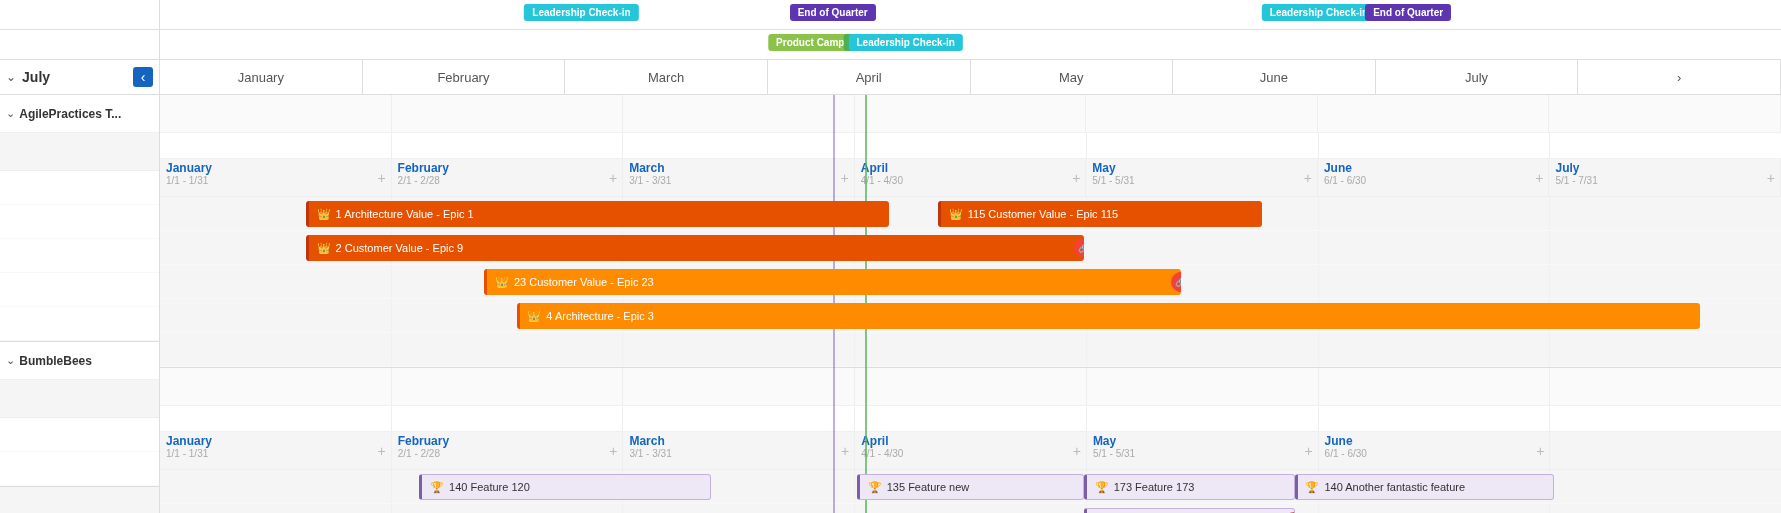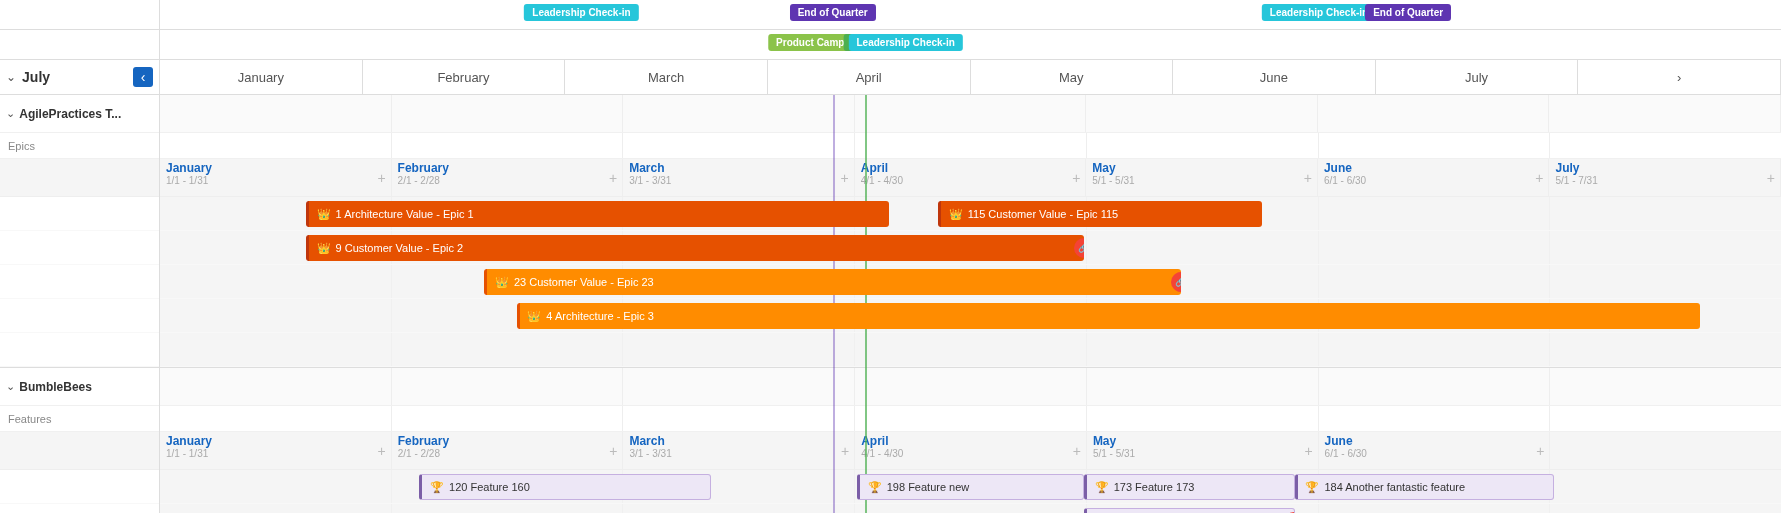--- a/index.html
+++ b/index.html
@@ -99,41 +99,35 @@
 
   <div class="body-area">
 
     <div class="body-left">
 
       <div class="left-team-block">
         <div class="left-team-title" style="height:38px;">
           <span style="color:#555; font-size:11px;">⌄</span>
           <span style="font-size:12px; font-weight:700; color:#333; overflow:hidden; text-overflow:ellipsis; white-space:nowrap;">AgilePractices T...</span>
         </div>
-        <div class="left-team-sub" style="height:26px; display:flex; align-items:center; padding:0 8px; border-bottom:1px solid #f0f0f0;">
-          <span style="font-size:11px; color:#888;">Epics</span>
-        </div>
 
         <div style="height:38px; border-bottom:1px solid #eee;"></div>
 
         <div style="height:34px; border-bottom:1px solid #f8f8f8; background:#fff;"></div>
         <div style="height:34px; border-bottom:1px solid #f8f8f8; background:#fff;"></div>
         <div style="height:34px; border-bottom:1px solid #f8f8f8; background:#fff;"></div>
         <div style="height:34px; border-bottom:1px solid #f8f8f8; background:#fff;"></div>
         <div style="height:34px; border-bottom:1px solid #f8f8f8; background:#fff;"></div>
       </div>
 
       <div class="left-team-block">
         <div class="left-team-title" style="height:38px;">
           <span style="color:#555; font-size:11px;">⌄</span>
           <span style="font-size:12px; font-weight:700; color:#333;">BumbleBees</span>
         </div>
-        <div class="left-team-sub" style="height:26px; display:flex; align-items:center; padding:0 8px; border-bottom:1px solid #f0f0f0;">
-          <span style="font-size:11px; color:#888;">Features</span>
-        </div>
         <div style="height:38px; border-bottom:1px solid #eee;"></div>
         <div style="height:34px; border-bottom:1px solid #f8f8f8; background:#fff;"></div>
         <div style="height:34px; border-bottom:1px solid #f8f8f8; background:#fff;"></div>
 
       </div>
     </div>
 
     <div class="body-right" style="position:relative;">
 
       <div style="position:absolute; left:41.5%; top:0; bottom:0; width:2px; background:#5E35B1; z-index:5; opacity:0.4;"></div>
@@ -253,21 +247,21 @@
             <span>1  Architecture Value - Epic 1</span>
           </div>
 
           <div style="position:absolute; top:4px; left:48%; width:20%; height:26px; background:#E65100; border-left:3px solid #BF360C; border-radius:3px; display:flex; align-items:center; padding:0 8px; color:white; font-size:11px; white-space:nowrap; overflow:hidden; cursor:pointer; z-index:10;">
             <span style="margin-right:5px;">👑</span>
             <span>115  Customer Value - Epic 115</span>
           </div>
 
           <div style="position:absolute; top:38px; left:9%; width:48%; height:26px; background:#E65100; border-left:3px solid #BF360C; border-radius:3px; display:flex; align-items:center; padding:0 8px; color:white; font-size:11px; white-space:nowrap; overflow:hidden; cursor:pointer; z-index:10;">
             <span style="margin-right:5px;">👑</span>
-            <span>9  Customer Value - Epic 2</span>
+            <span>2  Customer Value - Epic 9</span>
 
             <div style="position:absolute; right:-10px; top:3px; width:20px; height:20px; border-radius:50%; background:#F44336; display:flex; align-items:center; justify-content:center; color:white; font-size:9px;">🔗</div>
           </div>
 
           <div style="position:absolute; top:72px; left:20%; width:43%; height:26px; background:#FF8C00; border-left:3px solid #E65100; border-radius:3px; display:flex; align-items:center; padding:0 8px; color:white; font-size:11px; white-space:nowrap; overflow:hidden; cursor:pointer; z-index:10;">
             <span style="margin-right:5px;">👑</span>
             <span>23  Customer Value - Epic 23</span>
             <div style="position:absolute; right:-10px; top:3px; width:20px; height:20px; border-radius:50%; background:#F44336; display:flex; align-items:center; justify-content:center; color:white; font-size:9px;">🔗</div>
           </div>
 
@@ -350,36 +344,36 @@
               <div style="flex:1; border-right:1px solid #f0f0f0;"></div>
               <div style="flex:1; border-right:1px solid #f0f0f0;"></div>
               <div style="flex:1; border-right:1px solid #f0f0f0;"></div>
               <div style="flex:1; border-right:1px solid #f0f0f0;"></div>
               <div style="flex:1; border-right:1px solid #f0f0f0;"></div>
               <div style="flex:1;"></div>
           </div>
 
           <div style="position:absolute; top:4px; left:16%; width:18%; height:26px; background:#EDE7F6; border-left:3px solid #7B5EA7; border-radius:3px; display:flex; align-items:center; padding:0 8px; color:#333; font-size:11px; white-space:nowrap; overflow:hidden; cursor:pointer; z-index:10; border:1px solid #C5B0E0; border-left:3px solid #7B5EA7;">
             <span style="margin-right:5px; color:#7B5EA7;">🏆</span>
-            <span>120  Feature 160</span>
+            <span>140  Feature 120</span>
           </div>
 
           <div style="position:absolute; top:4px; left:43%; width:14%; height:26px; background:#EDE7F6; border-left:3px solid #7B5EA7; border-radius:3px; display:flex; align-items:center; padding:0 8px; color:#333; font-size:11px; white-space:nowrap; overflow:hidden; cursor:pointer; z-index:10; border:1px solid #C5B0E0; border-left:3px solid #7B5EA7;">
             <span style="margin-right:5px; color:#7B5EA7;">🏆</span>
-            <span>198  Feature new</span>
+            <span>135  Feature new</span>
           </div>
 
           <div style="position:absolute; top:4px; left:57%; width:13%; height:26px; background:#EDE7F6; border-left:3px solid #7B5EA7; border-radius:3px; display:flex; align-items:center; padding:0 8px; color:#333; font-size:11px; white-space:nowrap; overflow:hidden; cursor:pointer; z-index:10; border:1px solid #C5B0E0; border-left:3px solid #7B5EA7;">
             <span style="margin-right:5px; color:#7B5EA7;">🏆</span>
             <span>173  Feature 173</span>
           </div>
 
           <div style="position:absolute; top:4px; left:70%; width:16%; height:26px; background:#EDE7F6; border-left:3px solid #7B5EA7; border-radius:3px; display:flex; align-items:center; padding:0 8px; color:#333; font-size:11px; white-space:nowrap; overflow:hidden; cursor:pointer; z-index:10; border:1px solid #C5B0E0; border-left:3px solid #7B5EA7;">
             <span style="margin-right:5px; color:#7B5EA7;">🏆</span>
-            <span>184  Another fantastic feature</span>
+            <span>140  Another fantastic feature</span>
           </div>
 
           <div style="position:absolute; top:38px; left:57%; width:13%; height:26px; background:#EDE7F6; border-left:3px solid #7B5EA7; border-radius:3px; display:flex; align-items:center; padding:0 8px; color:#333; font-size:11px; white-space:nowrap; overflow:hidden; cursor:pointer; z-index:10; border:1px solid #C5B0E0; border-left:3px solid #7B5EA7;">
 
             <div style="position:absolute; right:-10px; top:3px; width:20px; height:20px; border-radius:50%; background:#F44336; display:flex; align-items:center; justify-content:center; color:white; font-size:9px;">🔗</div>
           </div>
         </div>
       </div>
 
     </div>

